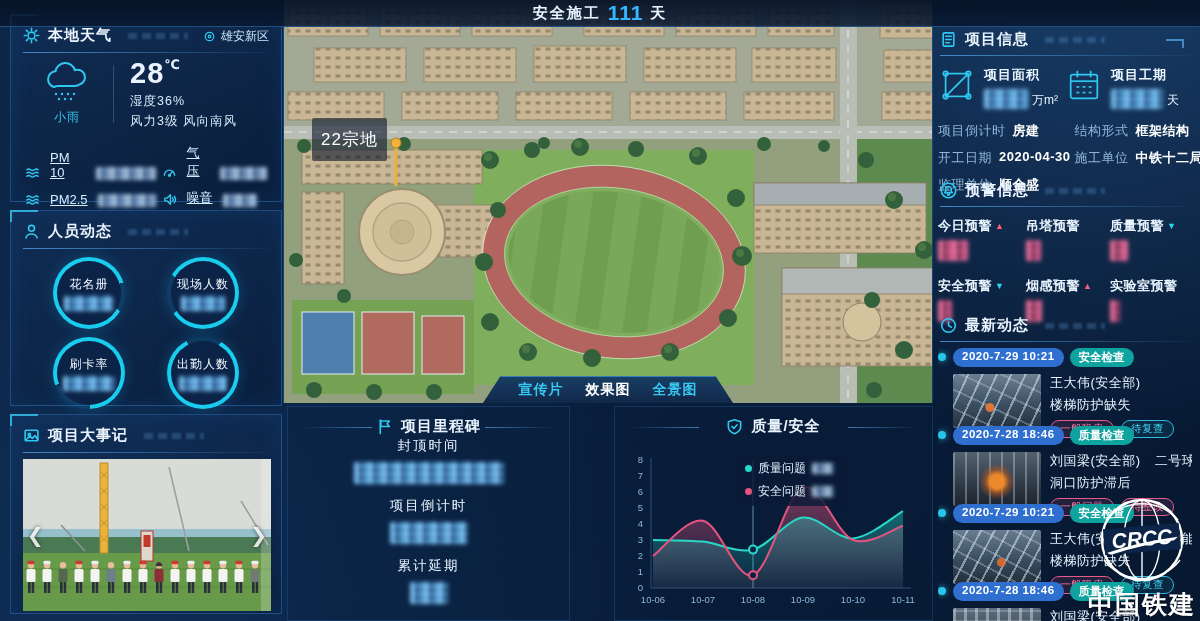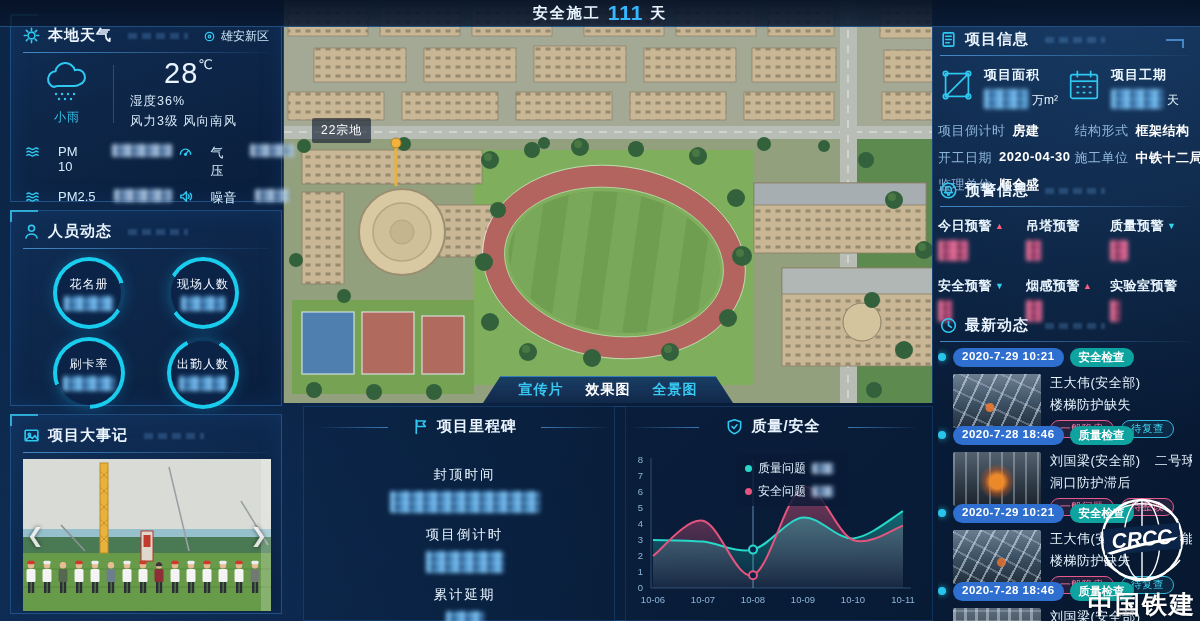--- a/index.html
+++ b/index.html
@@ -46,43 +46,43 @@
   #topbar { position:absolute; left:0; top:0; width:1200px; height:27px; z-index:30;
     background:linear-gradient(180deg, rgba(6,18,38,.96), rgba(8,24,48,.88));
     border-bottom:1px solid rgba(52,128,200,.55);
     display:flex; align-items:center; justify-content:center; gap:7px; }
   #topbar .p1 { font-size:15px; font-weight:bold; letter-spacing:2px; }
   #topbar .num { font-size:21px; font-weight:bold; color:#35b6ff; letter-spacing:1px; }
   
   #map { position:absolute; left:283px; top:0; width:650px; height:403px; overflow:hidden;
     border-left:1px solid rgba(40,110,180,.4); border-right:1px solid rgba(40,110,180,.4); }
   #map svg { display:block; }
-  #parcel { position:absolute; left:28px; top:118px; padding:4px 9px; font-size:12px; color:#fff;
+  #parcel { position:absolute; left:28px; top:118px; padding:10px 9px; font-size:17px; color:#fff;
     background:rgba(8,20,42,.6); border-radius:2px; letter-spacing:1px; z-index:5; }
   #viewbtns { position:absolute; left:50%; bottom:0; transform:translateX(-50%); z-index:6;
     width:250px; height:27px; display:flex; align-items:center; justify-content:center; gap:22px;
     background:linear-gradient(180deg, rgba(16,52,100,.92), rgba(10,34,70,.95));
     clip-path:polygon(7% 0, 93% 0, 100% 100%, 0 100%);
     border-top:1px solid rgba(70,160,240,.7); }
   #viewbtns .vb { font-size:14px; font-weight:bold; color:#37c8f2; cursor:pointer; letter-spacing:1px; }
   #viewbtns .vb.active { color:#ffffff; }
   
   #weather { left:10px; top:14px; width:272px; height:188px; }
   #region { position:absolute; right:12px; top:13px; display:flex; gap:5px; align-items:center;
     font-size:12px; color:#cfe9fb; }
   #wmain { display:flex; align-items:center; margin:4px 10px 0; }
   #wicon { width:92px; text-align:center; }
   #wicon .cond { font-size:12px; color:#35c7ee; margin-top:2px; letter-spacing:1px; }
   #wsep { width:1px; height:58px; background:rgba(120,180,230,.28); }
   #wright { padding-left:16px; }
-  #temp { font-size:29px; font-weight:400; letter-spacing:1px;margin-left:34px; }
+  #temp { font-size:29px; font-weight:700; letter-spacing:1px; }
   #temp .u { font-size:13px; vertical-align:top; }
   .wline { font-size:12.5px; color:#d7e9f8; margin-top:3px; letter-spacing:1px; }
   #wmetrics { display:grid; grid-template-columns:1fr 1fr; gap:9px 6px; margin:14px 14px 0; }
-  .wm { display:flex; align-items:flex-start; gap:18px; font-size:13px; color:#d5ecfd; }
+  .wm { display:flex; align-items:flex-end; gap:10px; font-size:13px; color:#d5ecfd;text-decoration:underline; }
   .wm .icn { width:15px; height:15px; }
   
   #personnel { left:10px; top:210px; width:272px; height:196px; }
   #gauges { display:grid; grid-template-columns:1fr 1fr; gap:8px 18px; padding:8px 30px 0; justify-items:center; }
   .gauge { width:72px; height:72px; border-radius:50%; padding:4px;
     box-shadow:0 0 14px rgba(24,180,240,.25); }
   .g0{ background:conic-gradient(from 120deg,#18cdee 0 87%, rgba(24,160,220,.18) 87% 100%); }
   .g1{ background:conic-gradient(from 300deg,#18cdee 0 82%, rgba(24,160,220,.18) 82% 100%); }
   .g2{ background:conic-gradient(from 30deg,#18cdee 0 84%, rgba(24,160,220,.18) 84% 100%); }
   .g3{ background:conic-gradient(from 250deg,#18cdee 0 80%, rgba(24,160,220,.18) 80% 100%); }
@@ -91,21 +91,21 @@
   .gin .gl { font-size:12px; color:#f2f8ff; letter-spacing:1px; }
   
   #events { left:10px; top:414px; width:272px; height:200px; }
   #photo { position:relative; margin:6px 12px; width:248px; height:152px; overflow:hidden; }
   .arr { position:absolute; top:50%; transform:translateY(-50%); font-size:20px; color:rgba(255,255,255,.85);
     cursor:pointer; z-index:4; text-shadow:0 0 4px rgba(0,0,0,.6); }
   .arr.l{ left:4px; } .arr.r{ right:4px; }
   
   .bpanel { position:absolute; top:406px; height:215px; background:rgba(10,30,60,.22);
     border:1px solid rgba(40,110,180,.3); }
-  #milestone { left:303px; width:323px; }
+  #milestone { left:287px; width:283px; }
   #quality { left:614px; width:319px; }
   .ch { display:flex; align-items:center; justify-content:center; gap:8px; padding-top:10px; position:relative; }
   .ch .t { font-size:15px; font-weight:bold; letter-spacing:1px; }
   .ch::before,.ch::after { content:""; position:absolute; top:20px; width:70px; height:1px;
     background:linear-gradient(90deg, transparent, rgba(80,160,230,.7)); }
   .ch::before{ left:14px; } .ch::after{ right:14px; transform:scaleX(-1); }
   .mitem { text-align:center; }
   .mitem .ml { font-size:13.5px; color:#e8f4ff; letter-spacing:2px; }
   
   #chartwrap { position:relative; margin-top:2px; }
@@ -540,21 +540,21 @@
   </div>
 
   <div id="milestone" class="bpanel">
     <div class="ch">
       <svg class="icn" viewBox="0 0 16 16">
         <path d="M4 2v12.5"></path>
           <path d="M4.6 2.8h8l-2.2 2.6 2.2 2.6h-8z"></path>
       </svg>
       <span class="t">项目里程碑</span>
     </div>
-    <div class="mitem" style="margin-top:30px">
+    <div class="mitem" style="margin-top:1px">
       <div class="ml">封顶时间</div>
       <span class="mz mz-c" style="width:150px;height:22px;margin-top:7px"></span>
     </div>
     <div class="mitem" style="margin-top:13px">
       <div class="ml">项目倒计时</div>
       <span class="mz mz-c" style="width:78px;height:22px;margin-top:7px"></span>
     </div>
     <div class="mitem" style="margin-top:13px">
       <div class="ml">累计延期</div>
       <span class="mz mz-c" style="width:38px;height:22px;margin-top:7px"></span>

